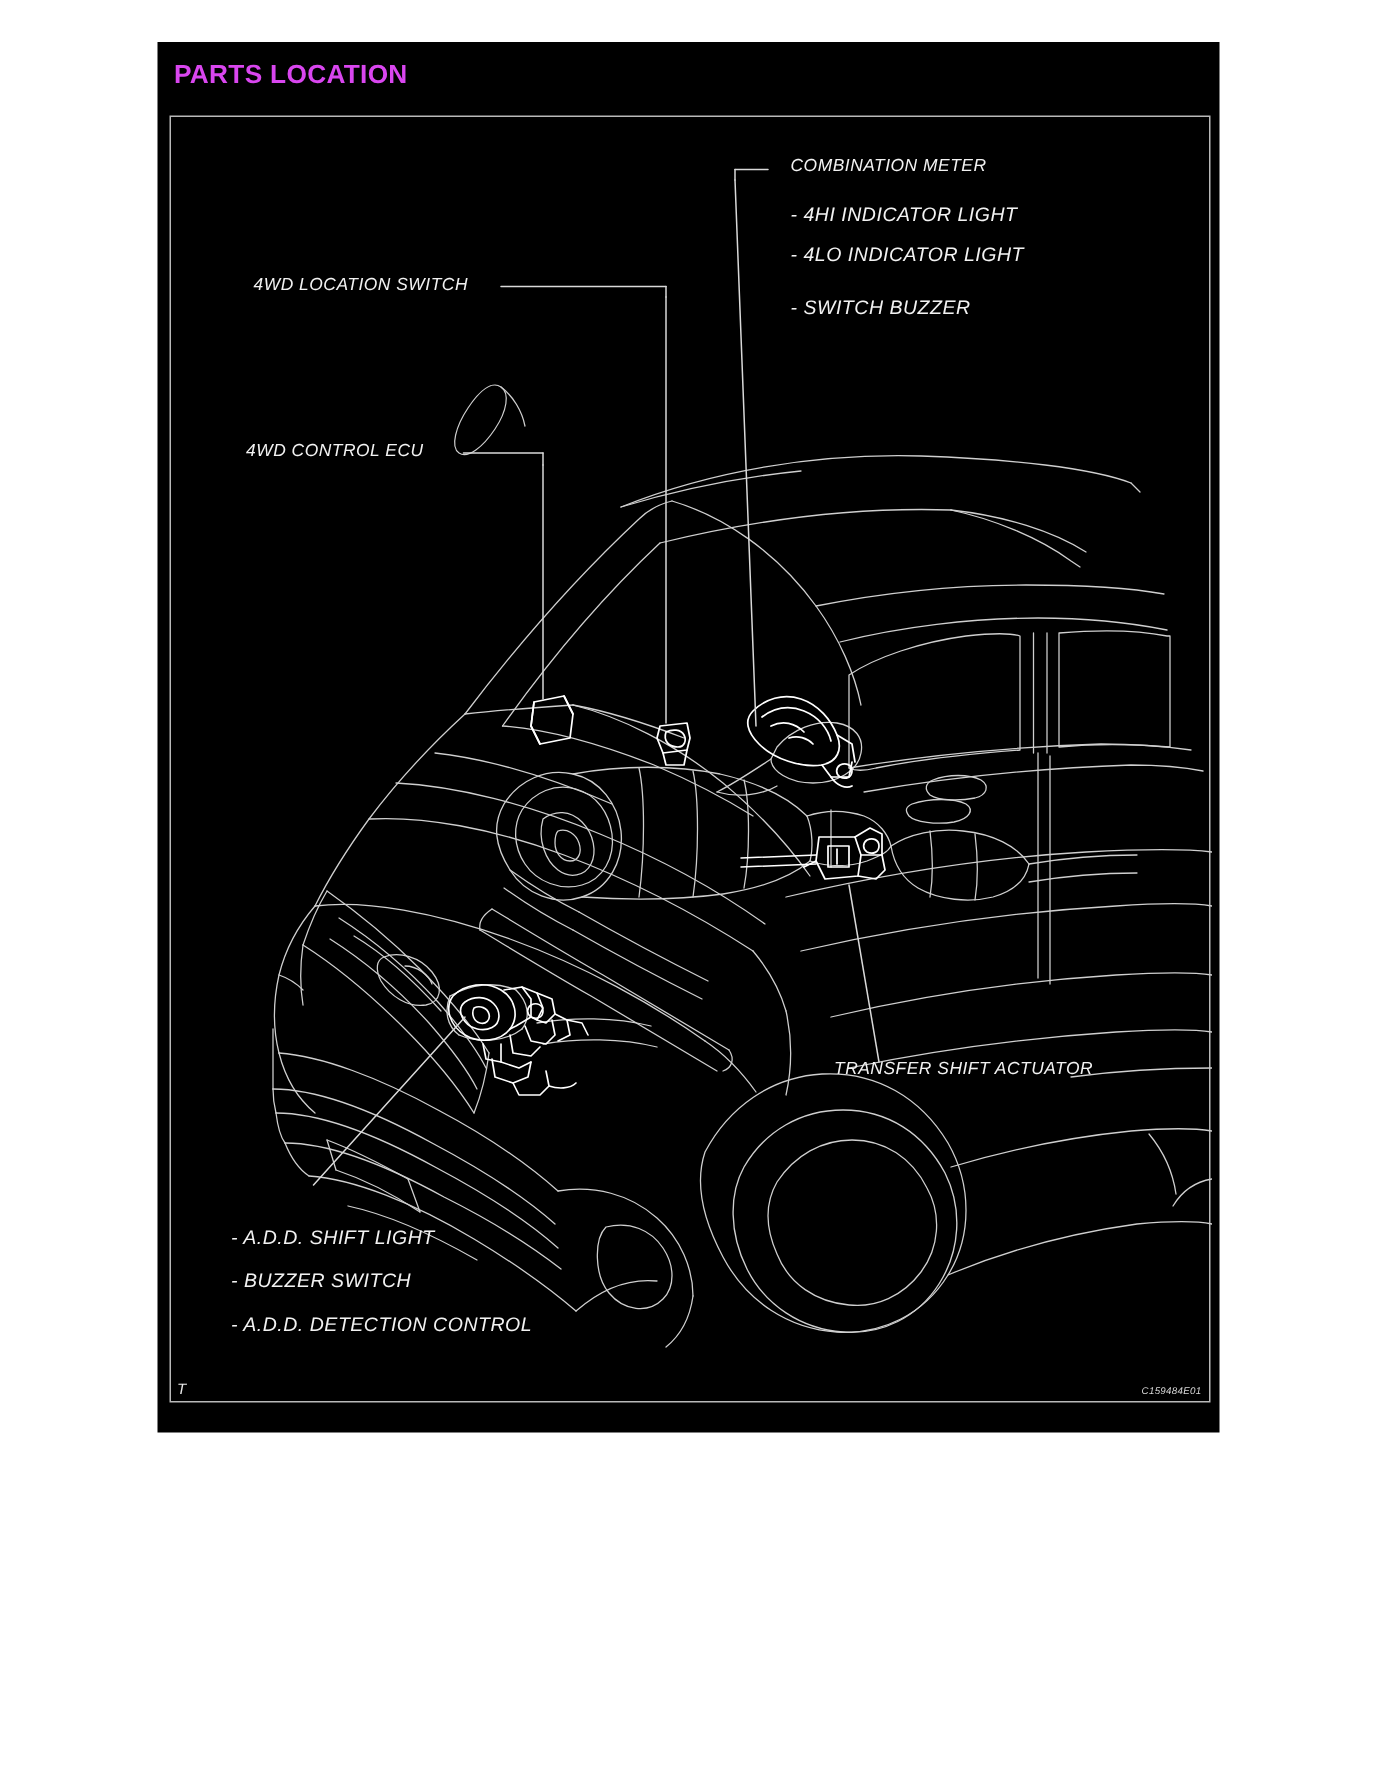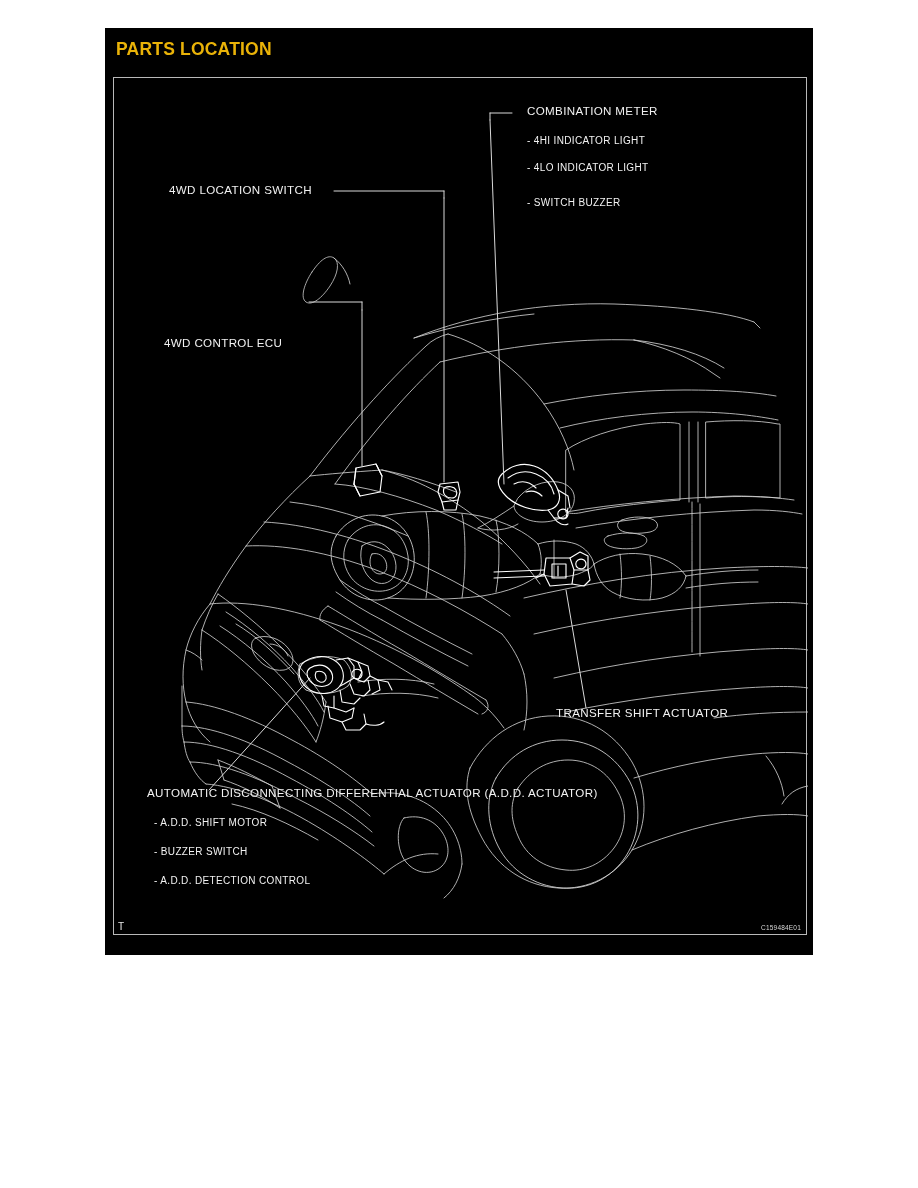--- a/index.html
+++ b/index.html
@@ -24,35 +24,36 @@
     left: 105px;
     top: 28px;
     width: 708px;
     height: 927px;
     background: #000000;
   }
   #section-title {
     position: absolute;
     left: 11px;
     top: 11px;
-    color: #eab308;
+    color: #d946ef;
     font-size: 17.5px;
     font-weight: bold;
     letter-spacing: 0.2px;
     white-space: nowrap;
   }
   
   #figure-frame {
     position: absolute;
     left: 8px;
     top: 49px;
     width: 694px;
     height: 858px;
     border: 1px solid #b9b9b9;
     box-sizing: border-box;
+    font-style: italic;
   }
   #figure-svg {
     position: absolute;
     left: 0;
     top: 0;
     width: 694px;
     height: 858px;
     display: block;
   }
   .corner-mark {
@@ -74,21 +75,21 @@
   }
   
   .callout {
     position: absolute;
     color: #f2f2f2;
     font-size: 11.6px;
     letter-spacing: 0.35px;
     white-space: nowrap;
     line-height: 1.0;
   }
-  .callout.sub { font-size: 10px; }
+  .callout.sub { font-size: 13px; }
 </style>
 </head>
 <body>
 
 <div id="page">
 
   <div id="panel">
 
     <div id="section-title">PARTS LOCATION</div>
 
@@ -337,26 +338,25 @@
         </g>
       </svg>
 
       <div class="callout" style="left:413px; top:27px;">COMBINATION METER</div>
       <div class="callout sub" style="left:413px; top:58px;">- 4HI INDICATOR LIGHT</div>
       <div class="callout sub" style="left:413px; top:85px;">- 4LO INDICATOR LIGHT</div>
       <div class="callout sub" style="left:413px; top:120px;">- SWITCH BUZZER</div>
 
       <div class="callout" style="left:55px; top:106px;">4WD LOCATION SWITCH</div>
 
-      <div class="callout" style="left:50px; top:217px;margin-top:42px;">4WD CONTROL ECU</div>
+      <div class="callout" style="left:50px; top:217px;">4WD CONTROL ECU</div>
 
       <div class="callout" style="left:442px; top:629px;">TRANSFER SHIFT ACTUATOR</div>
 
-      <div class="callout" style="left:33px; top:709px;">AUTOMATIC DISCONNECTING DIFFERENTIAL ACTUATOR (A.D.D. ACTUATOR)</div>
-      <div class="callout sub" style="left:40px; top:740px;">- A.D.D. SHIFT MOTOR</div>
+      <div class="callout sub" style="left:40px; top:740px;">- A.D.D. SHIFT LIGHT</div>
       <div class="callout sub" style="left:40px; top:769px;">- BUZZER SWITCH</div>
       <div class="callout sub" style="left:40px; top:798px;">- A.D.D. DETECTION CONTROL</div>
 
       <div class="corner-mark">T</div>
       <div class="figure-code">C159484E01</div>
 
     </div>
   </div>
 </div>
 

